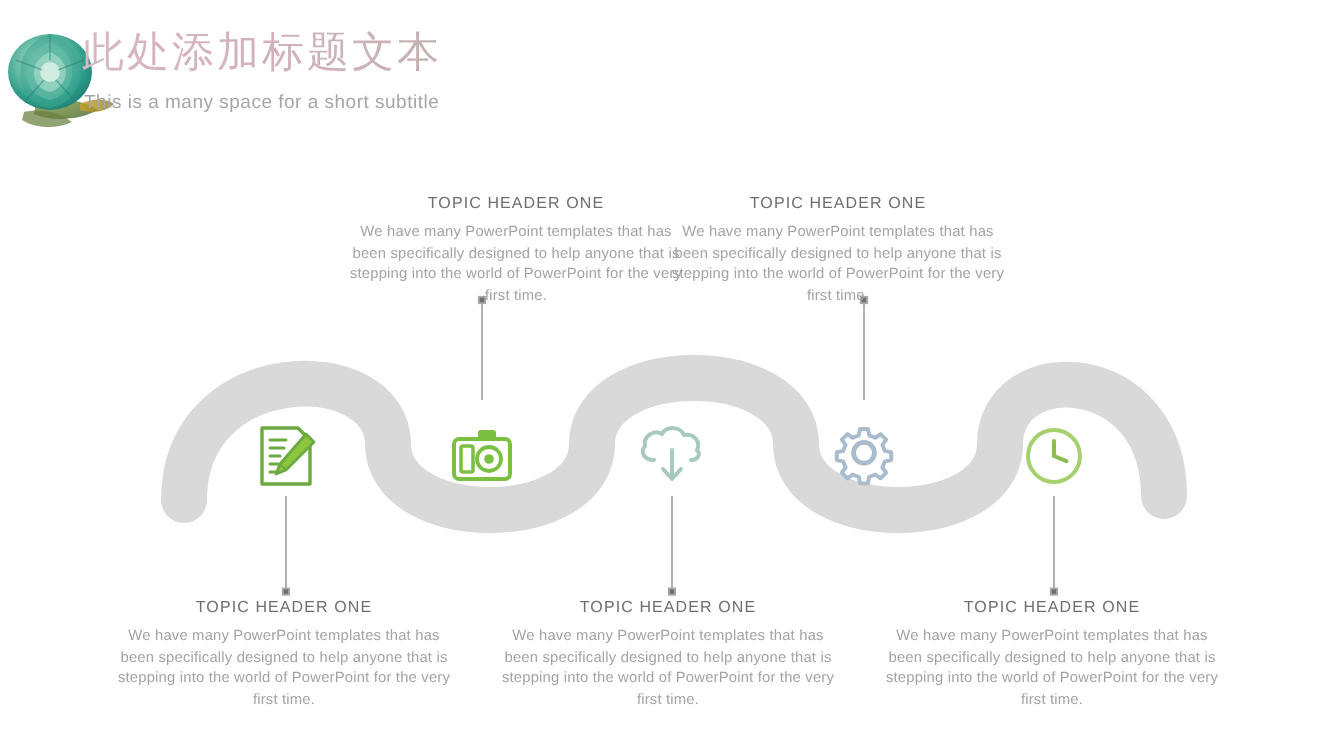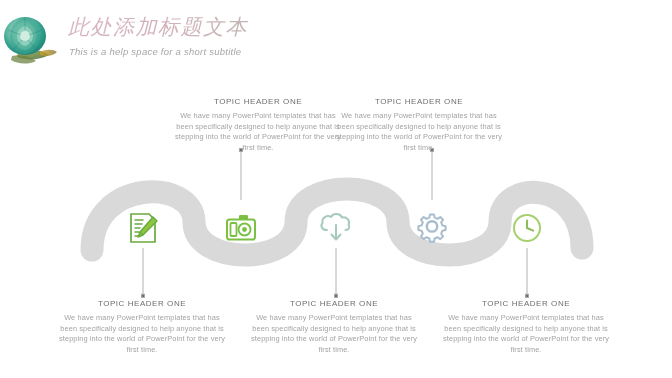--- a/index.html
+++ b/index.html
@@ -27,24 +27,23 @@
   
   .header-deco {
     position: absolute;
     left: 2px;
     top: 8px;
     width: 56px;
     height: 66px;
   }
   .title-block {
     position: absolute;
-    left: 68px;
+    left: 41px;
     top: 14px;
     width: 400px;
-    font-style: italic;
   }
   .slide-title {
     font-size: 21px;
     line-height: 26px;
     letter-spacing: 1.5px;
     font-weight: 400;
     margin: 0;
     background-image: linear-gradient(95deg, #d8b7c0 0%, #d2b2bb 22%, #c9b3b5 38%, #b9b3ae 52%, #a8a8a5 68%, #9b9b9b 100%);
     -webkit-background-clip: text;
     background-clip: text;
@@ -135,21 +134,21 @@
       <path d="M23 9 L23 22"></path>
       <path d="M6 22 L19 27"></path>
       <path d="M40 22 L27 27"></path>
       <path d="M11 42 L20 32"></path>
       <path d="M35 42 L26 32"></path>
     </g>
   </svg>
 
   <div class="title-block">
     <div class="slide-title">此处添加标题文本</div>
-    <div class="slide-subtitle">This is a help space for a short subtitle</div>
+    <div class="slide-subtitle">This is a many space for a short subtitle</div>
   </div>
 
   <svg id="diagram" viewBox="0 0 672 378">
 
     <g>
       <path d="M92 250
                C92 178, 194 178, 194 222
                C194 266, 296 266, 296 222
                C296 178, 398 178, 398 222
                C398 266, 500 266, 500 222

